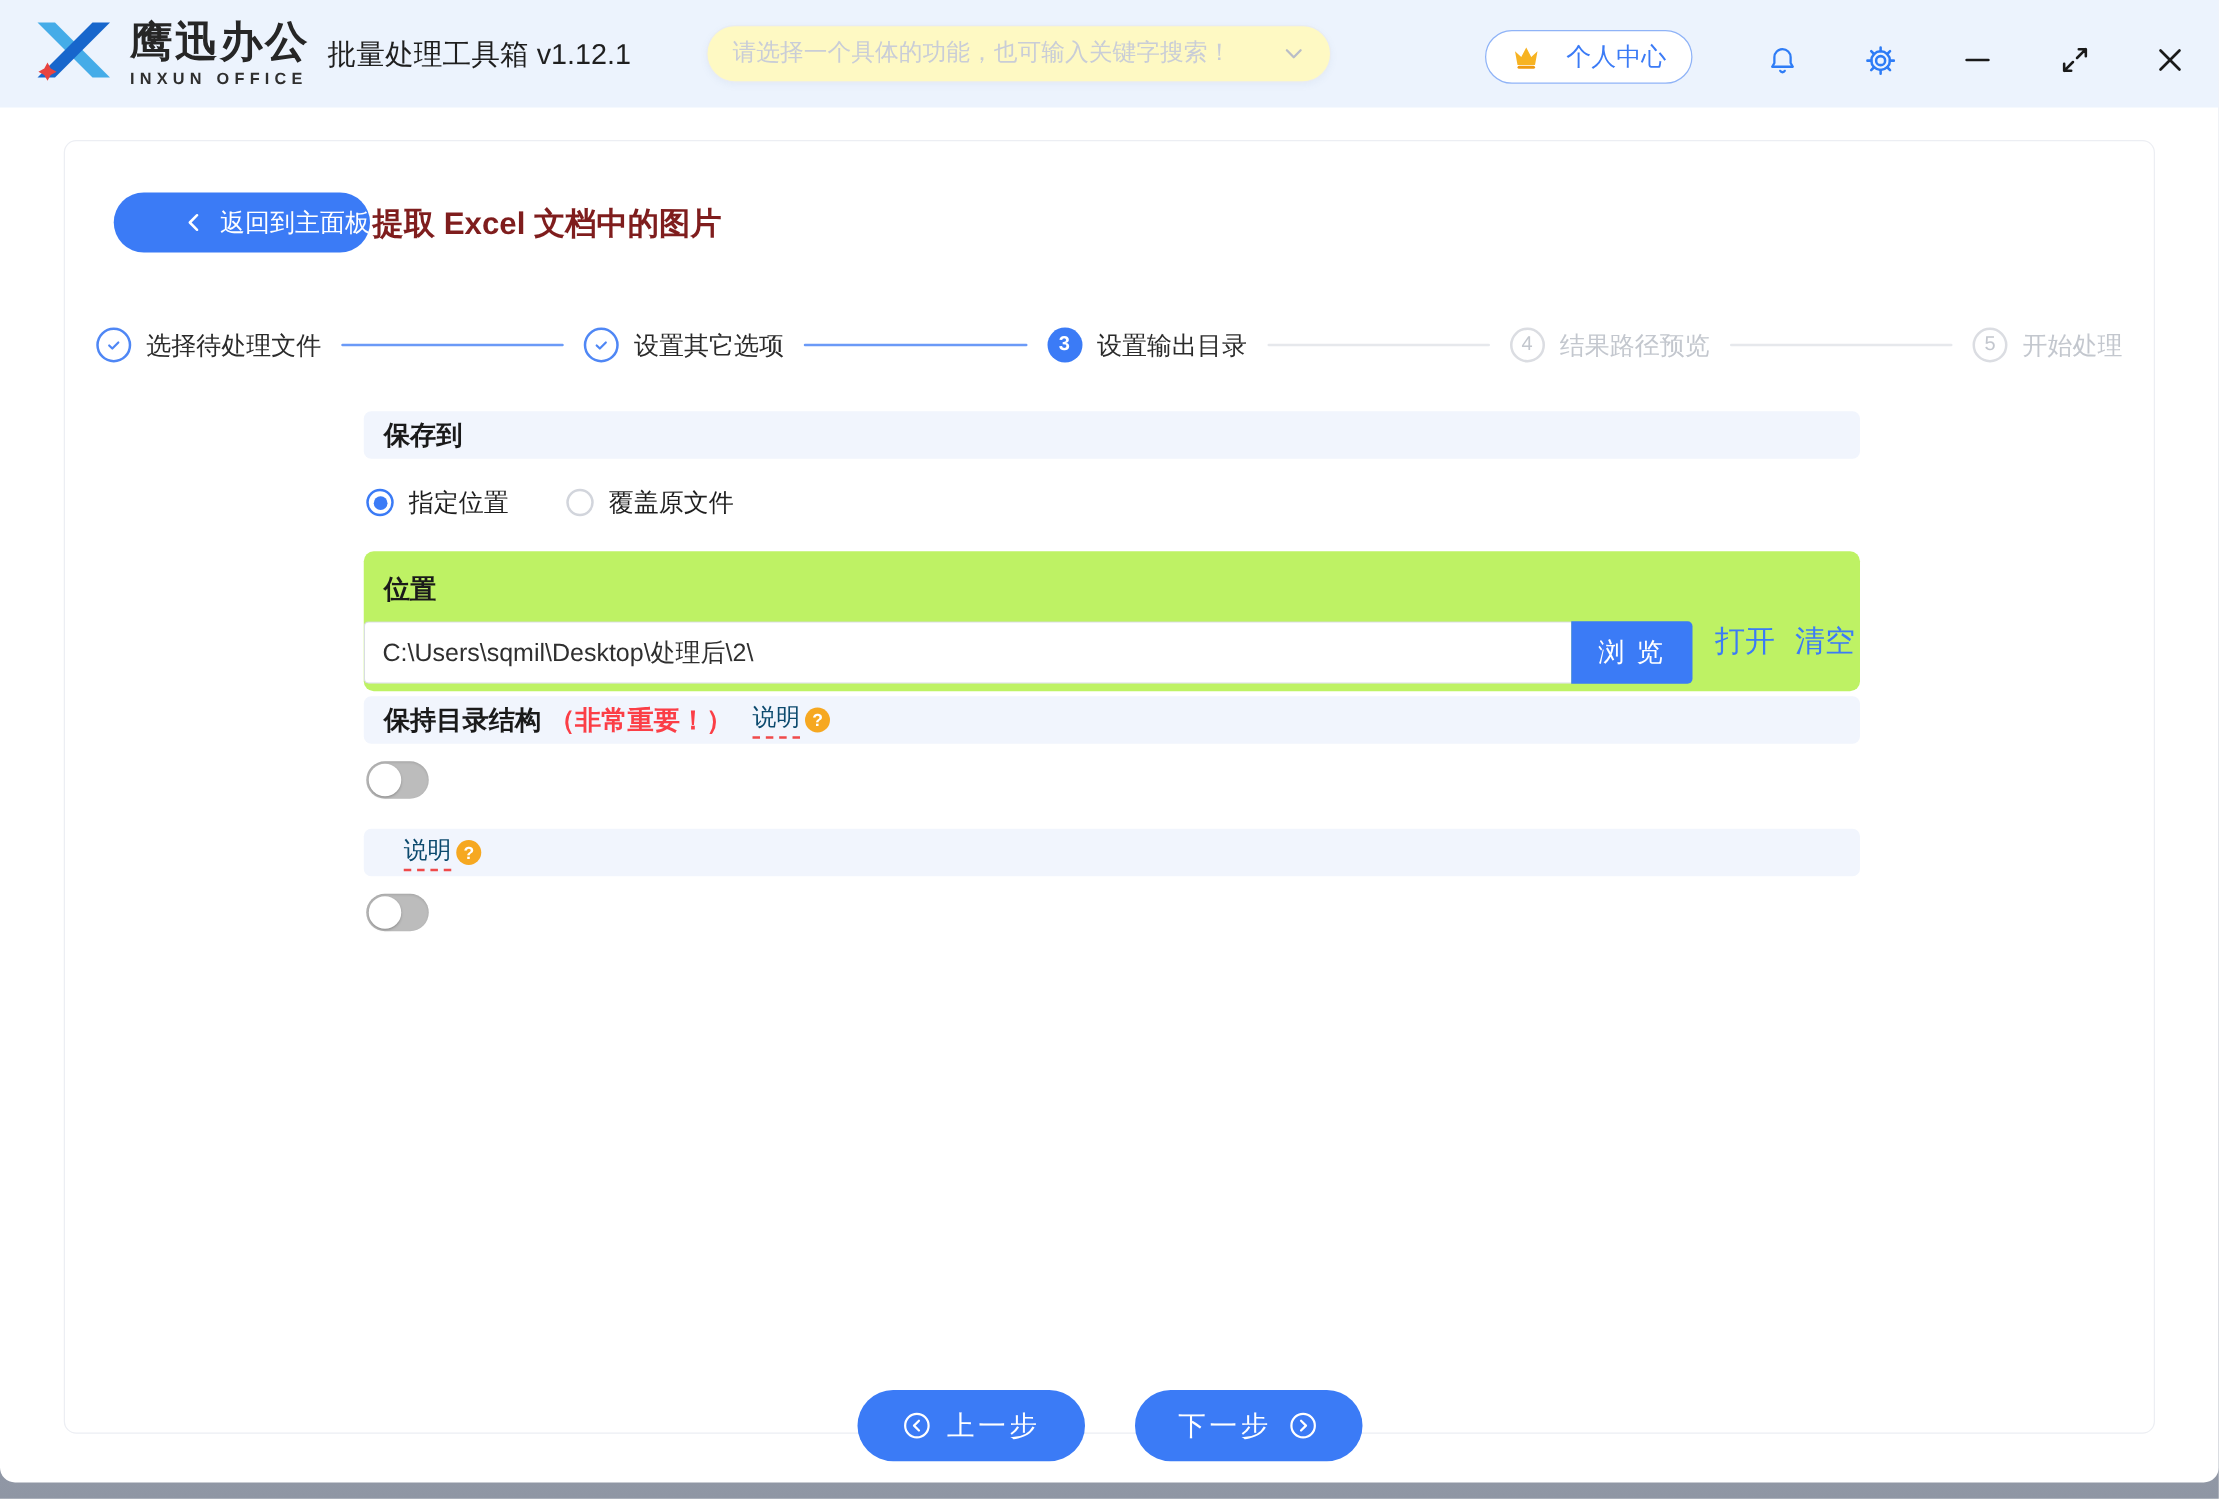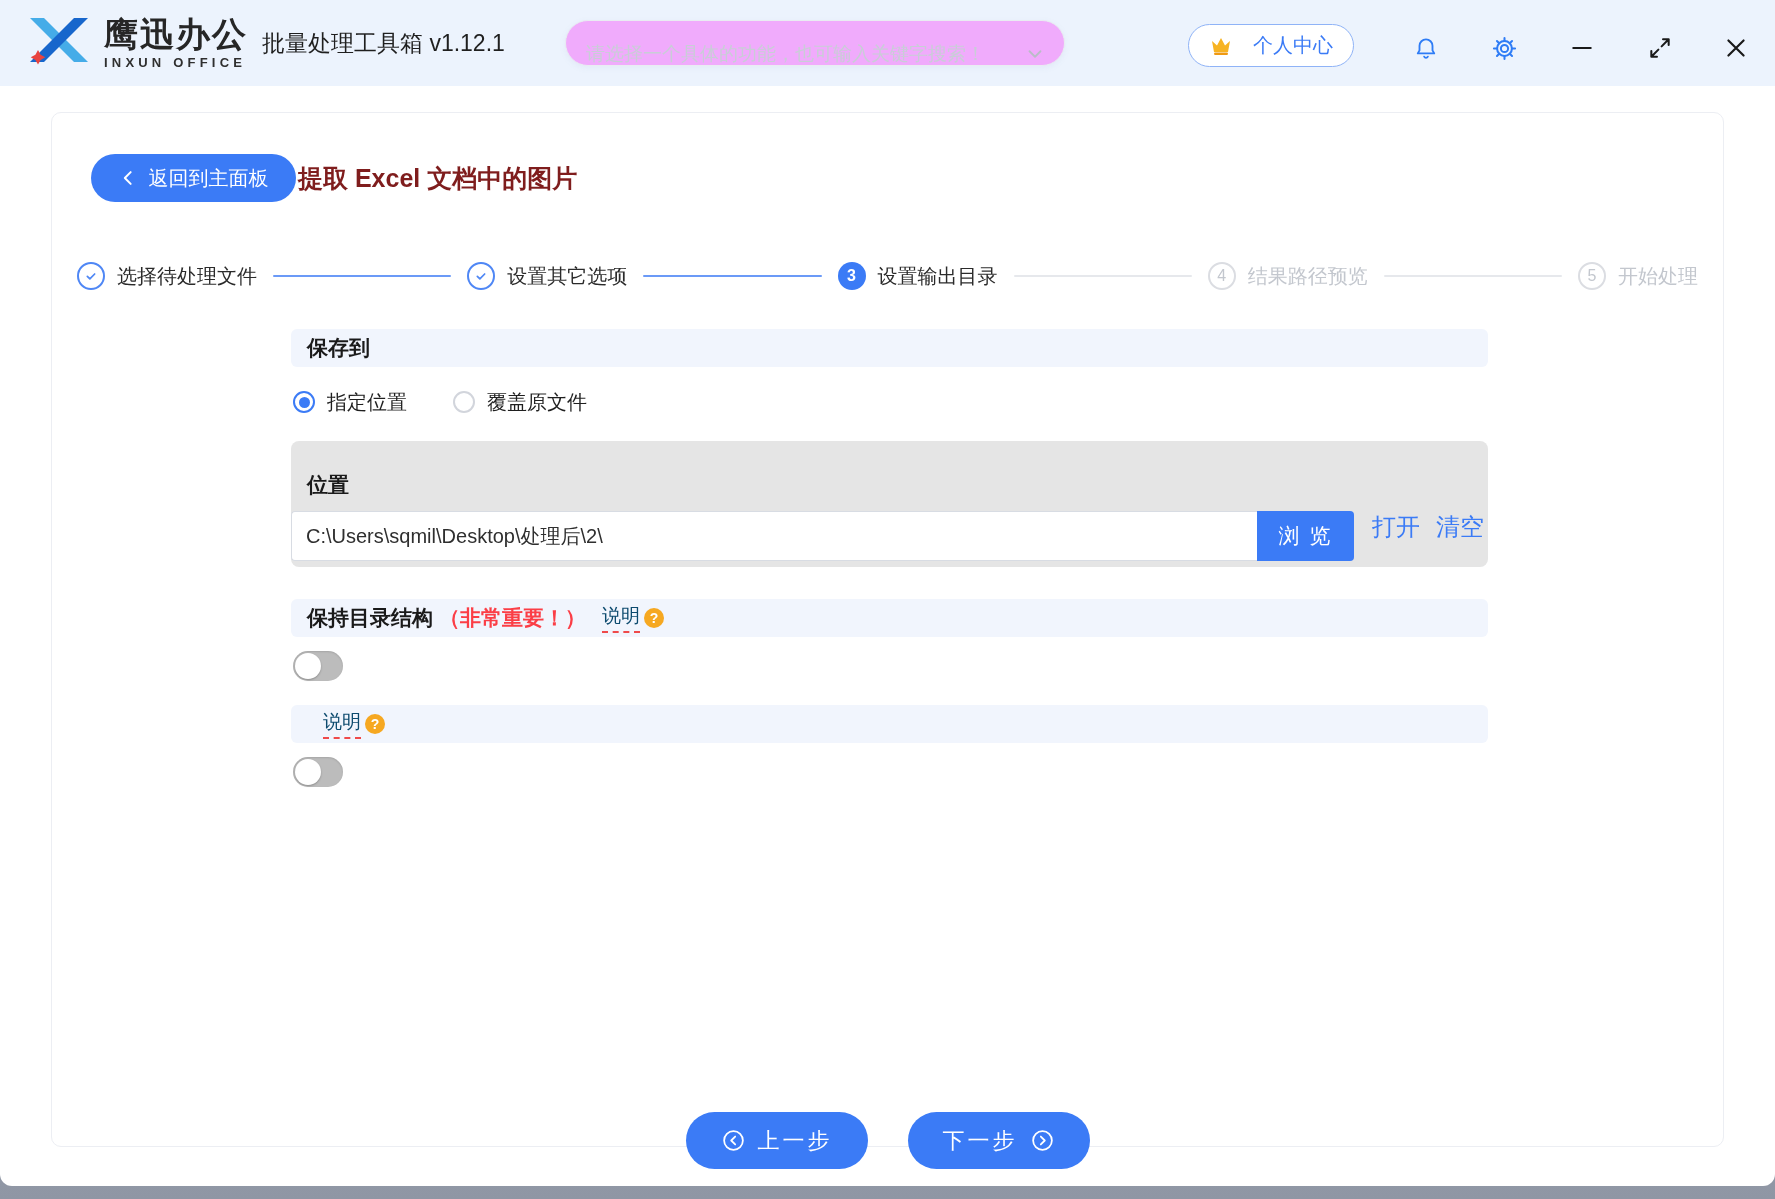--- a/index.html
+++ b/index.html
@@ -13,23 +13,23 @@
   
   .topbar { height:86px; background:#ecf3fd; display:flex; align-items:center;
     padding:0 26px; border-radius:0; }
   .logo-wrap { display:flex; align-items:center; gap:12px; }
   .logo-text { display:flex; flex-direction:column; line-height:1.05; }
   .logo-cn { font-size:34px; font-weight:700; color:#262626; letter-spacing:2px; }
   .logo-en { font-size:13px; font-weight:700; color:#2f2f2f; letter-spacing:4.2px; margin-top:3px; }
   .app-subtitle { font-size:23px; color:#1f1f1f; margin-left:14px; }
 
   .searchbox { position:absolute; left:565px; top:20px; width:500px; height:46px;
-    background:#f0abfc; border:1px solid #e9ecf2; border-radius:23px;
+    background:#fef9c3; border:1px solid #e9ecf2; border-radius:23px;
     box-shadow:0 2px 6px rgba(120,140,180,0.08);
-    display:flex; align-items:flex-end; padding:0 18px 0 20px; }
+    display:flex; align-items:center; padding:0 18px 0 20px; }
   .searchbox input { flex:1; border:none; outline:none; font-size:19px; color:#333;
     background:transparent; font-family:inherit; }
   .searchbox input::placeholder { color:#c9cdd7; }
   .search-chevron { width:22px; height:22px; flex:0 0 auto; }
 
   .user-btn { position:absolute; left:1188px; top:24px; width:166px; height:43px;
     background:#fff; border:1px solid #8fb3f7; border-radius:22px;
     display:flex; align-items:center; justify-content:center; gap:20px;
     color:#3b7bf6; font-size:20px; cursor:pointer; }
 
@@ -40,21 +40,21 @@
   .icon-min    { left:1568px; }
   .icon-max    { left:1646px; }
   .icon-close  { left:1722px; }
 
   
   .card { position:absolute; left:51px; top:112px; width:1673px; height:1035px;
     background:#fff; border:1px solid #eceef3; border-radius:10px; }
 
   .card-header { position:absolute; left:39px; top:41px; display:flex; align-items:center; }
   .back-btn { width:205px; height:48px; background:#3b7bf6; border:none; border-radius:24px;
-    color:#fff; font-size:20px; display:flex; align-items:center; justify-content:center;
+    color:#fff; font-size:20px; display:flex; align-items:center; justify-content:flex-end;
     gap:10px; cursor:pointer; font-family:inherit; }
   .page-title { font-size:25px; font-weight:700; color:#7f1d1d; margin-left:2px; }
 
   
   .steps { position:absolute; left:25px; right:25px; top:148px; height:30px;
     display:flex; align-items:center; }
   .step { display:flex; align-items:center; gap:12px; flex:0 0 auto; }
   .step-circle { width:28px; height:28px; border-radius:50%; display:flex;
     align-items:center; justify-content:center; font-size:16px; flex:0 0 auto; }
   .step.done .step-circle { border:2px solid #4f87f5; background:#fff; }
@@ -79,21 +79,21 @@
     align-items:center; justify-content:center; margin-left:4px; cursor:pointer; }
 
   .radio-row { display:flex; align-items:center; gap:46px; margin:20px 0 24px 2px; height:30px; }
   .radio-opt { display:flex; align-items:center; gap:12px; cursor:pointer; }
   .radio-circle { width:22px; height:22px; border-radius:50%; background:#fff; flex:0 0 auto; }
   .radio-circle.on { border:2px solid #3b7bf6; display:flex; align-items:center; justify-content:center; }
   .radio-circle.on::after { content:""; width:11px; height:11px; border-radius:50%; background:#3b7bf6; }
   .radio-circle.off { border:2px solid #d2d5dc; }
   .radio-label { font-size:20px; color:#1f1f1f; }
 
-  .loc-box { background:#e5e5e5; border-radius:8px; padding:16px 0 6px 0; margin-bottom:32px; }
+  .loc-box { background:#bef264; border-radius:8px; padding:2px 0 6px 0; margin-bottom:4px; }
   .loc-title { font-size:21px; font-weight:700; color:#1a1a1a; padding:14px 16px 12px; }
   .path-row { display:flex; align-items:flex-start; }
   .path-input { flex:1 1 auto; height:50px; background:#fff; border:1px solid #d8dce3;
     border-right:none; border-radius:4px 0 0 4px; font-size:20px; color:#2f2f2f;
     padding:0 14px; outline:none; font-family:inherit; }
   .browse-btn { width:97px; height:50px; background:#3b7bf6; color:#fff; border:none;
     border-radius:0 4px 4px 0; font-size:21px; cursor:pointer; font-family:inherit;
     letter-spacing:2px; }
   .path-links { display:flex; gap:16px; margin:0 4px 0 18px; }
   .path-link { font-size:24px; color:#3b7bf6; cursor:pointer; white-space:nowrap; }

